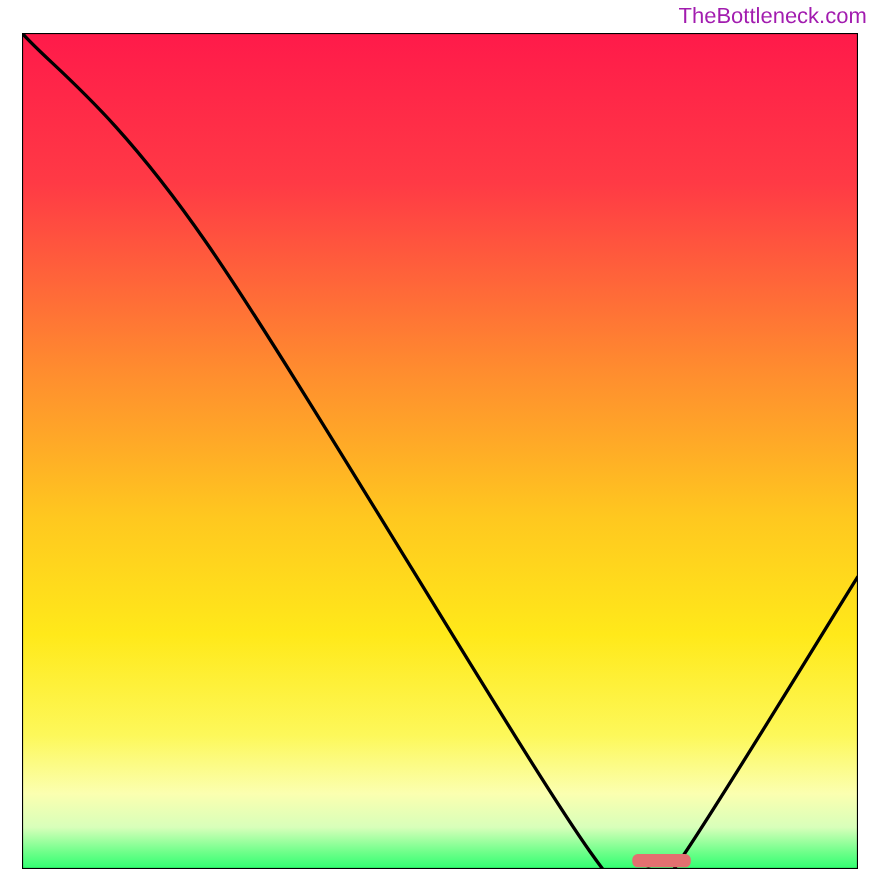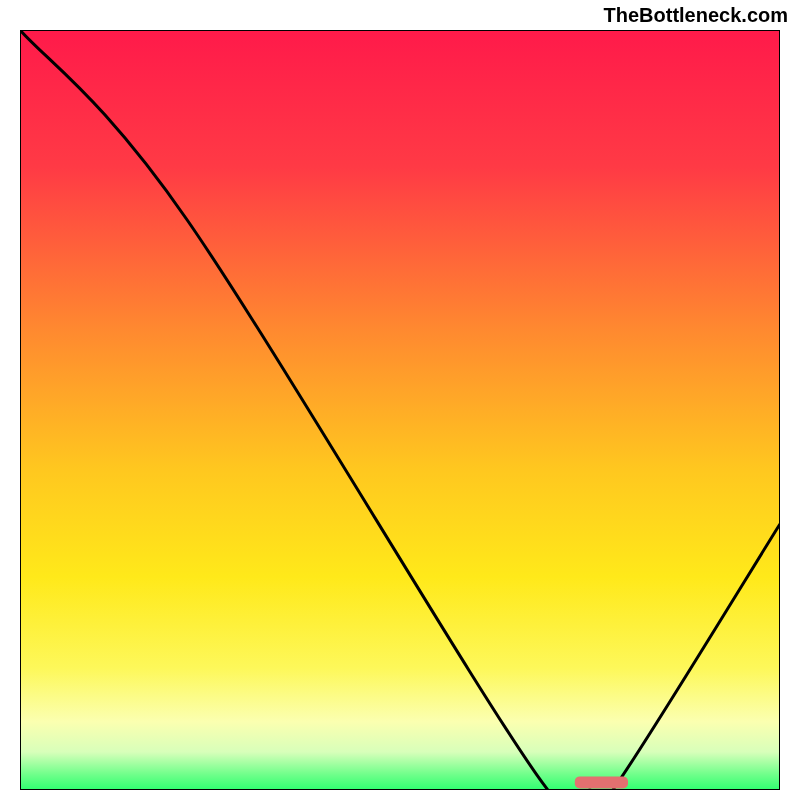--- a/index.html
+++ b/index.html
@@ -1,17 +1,17 @@
 <!DOCTYPE html>
 <html><head>
 <meta charset="utf-8">
 <style>
   * { margin: 0; padding: 0; box-sizing: border-box; }
   body { width: 800px; height: 800px; background: #fff; position: relative; font-family: Arial, sans-serif; }
-  .watermark { position: absolute; top: 4px; right: 12px; color: #000000; font-size: 20px; font-weight: 700; z-index: 10; }
+  .watermark { position: absolute; top: 4px; right: 12px; color: #a21caf; font-size: 20px; font-weight: 400; z-index: 10; }
   .plot-area { position: absolute; left: 20px; top: 30px; width: 760px; height: 760px; }
   .plot-area svg { width: 100%; height: 100%; display: block; }
 </style>
 </head>
 <body>
 
 <div class="watermark">TheBottleneck.com</div>
 
 <div class="plot-area">
   <svg viewBox="0 0 760 760" preserveAspectRatio="none">

